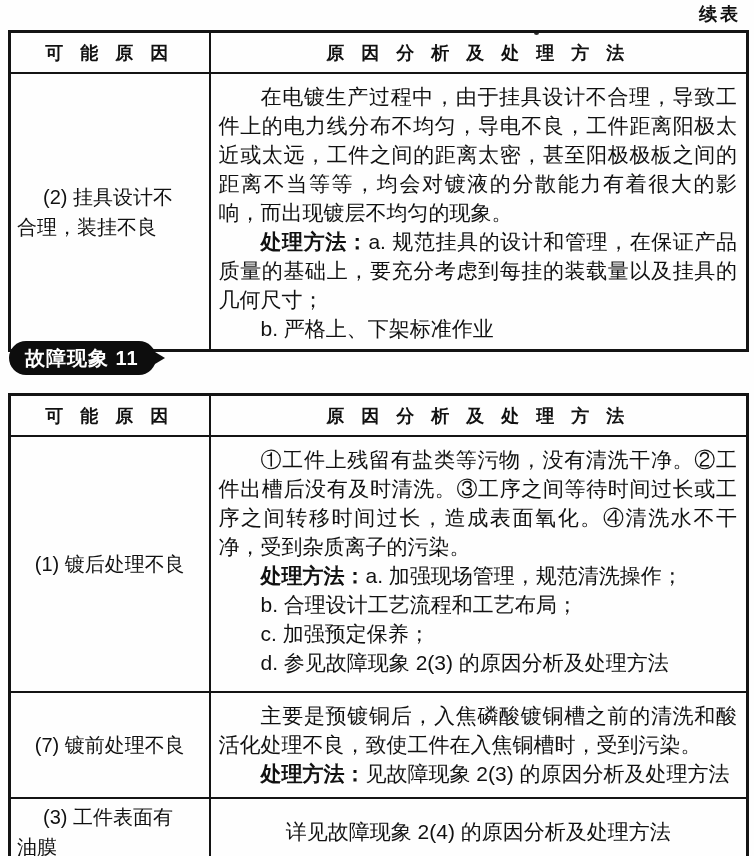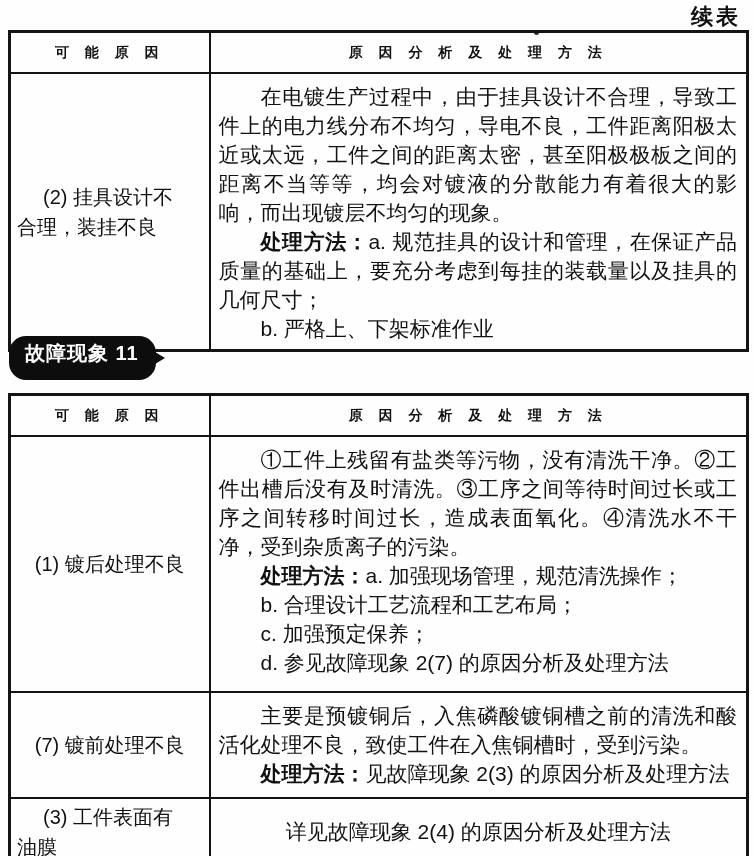--- a/index.html
+++ b/index.html
@@ -3,37 +3,37 @@
 <meta charset="utf-8">
 <style>
   html,body { margin:0; padding:0; background:#ffffff; }
   .page {
     position:relative; width:754px; height:856px; background:#fefefe;
     font-family:"Liberation Sans", sans-serif; color:#111;
     overflow:hidden;
   }
   .continued {
     position:absolute; top:2px; right:13px;
-    font-size:22px; font-weight:bold; letter-spacing:3px;text-align:center;
+    font-size:18px; font-weight:bold; letter-spacing:3px;text-align:center;
   }
   .speck {
     position:absolute; left:534px; top:31px; width:5px; height:4px;
     background:#2a2a2a; border-radius:50%;
   }
   table.tbl {
     position:absolute; left:8px; width:738px;
     border-collapse:collapse; table-layout:fixed;
     border:3px solid #141414;
   }
   #table1 { top:30px; }
   #table2 { top:393px; }
   col.col-cause   { width:200px; }
   col.col-analysis{ width:538px; }
   th {
-    border:2px solid #141414; font-size:14px; font-weight:bold;
+    border:2px solid #141414; font-size:18px; font-weight:bold;
     letter-spacing:6px; text-align:center; height:39px; padding:0;
   }
   td { border:2px solid #141414; font-size:21px; }
   td.cause {
     text-align:center; vertical-align:middle;
     font-size:20px; font-weight:500; padding:2px 6px;
   }
   .cause-block { text-align:left; line-height:30px; }
   .cause-l1 { display:block; padding-left:26px; }
   .cause-l2 { display:block; }
@@ -50,21 +50,21 @@
   tr.h1-body  td { height:242px; }
   tr.h2-row1  td { height:240px; }
   tr.h2-row2  td { height:90px; }
   tr.h2-row3  td { height:58px; }
   .section {
     position:absolute; left:9px; top:341px; height:34px;
     display:flex; align-items:center;
   }
   .badge {
     position:relative; background:#0d0d0d; color:#ffffff;
-    height:44px; line-height:34px; padding:0 17px 0 16px;
+    height:34px; line-height:34px; padding:0 17px 0 16px;
     border-radius:17px; font-size:20px; font-weight:bold; letter-spacing:1px;
     white-space:nowrap;
   }
   .badge-tail {
     display:block; width:0; height:0; margin-left:-6px;
     border-top:9px solid transparent; border-bottom:9px solid transparent;
     border-left:15px solid #0d0d0d;
   }
   .chip {
     margin-left:16px; background:#d9d9d9; border-radius:5px;
@@ -127,21 +127,21 @@
       </tr>
     </thead>
     <tbody>
       <tr class="h2-row1">
         <td class="cause">(1) 镀后处理不良</td>
         <td class="analysis">
           <p class="indent">①工件上残留有盐类等污物，没有清洗干净。②工件出槽后没有及时清洗。③工序之间等待时间过长或工序之间转移时间过长，造成表面氧化。④清洗水不干净，受到杂质离子的污染。</p>
           <p class="indent"><span class="mlabel">处理方法：</span><span>a. 加强现场管理，规范清洗操作；</span></p>
           <p class="indent">b. 合理设计工艺流程和工艺布局；</p>
           <p class="indent">c. 加强预定保养；</p>
-          <p class="indent">d. 参见故障现象 2(7) 的原因分析及处理方法</p>
+          <p class="indent">d. 参见故障现象 2(3) 的原因分析及处理方法</p>
         </td>
       </tr>
       <tr class="h2-row2">
         <td class="cause">(7) 镀前处理不良</td>
         <td class="analysis">
           <p class="indent">主要是预镀铜后，入焦磷酸镀铜槽之前的清洗和酸活化处理不良，致使工件在入焦铜槽时，受到污染。</p>
           <p class="indent"><span class="mlabel">处理方法：</span><span>见故障现象 2(3) 的原因分析及处理方法</span></p>
         </td>
       </tr>
       <tr class="h2-row3">

